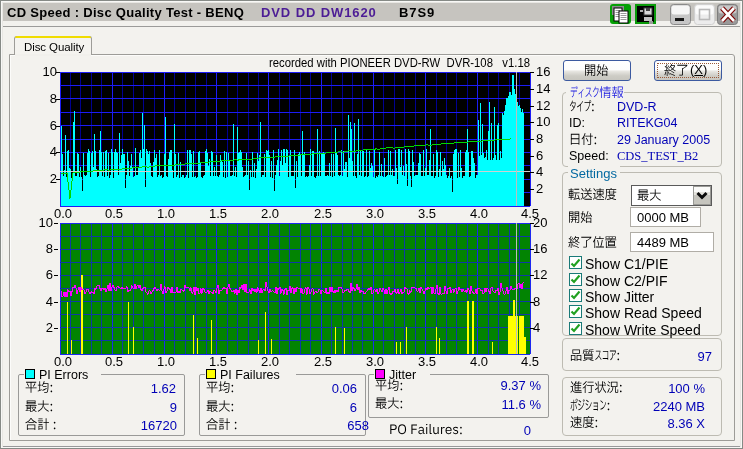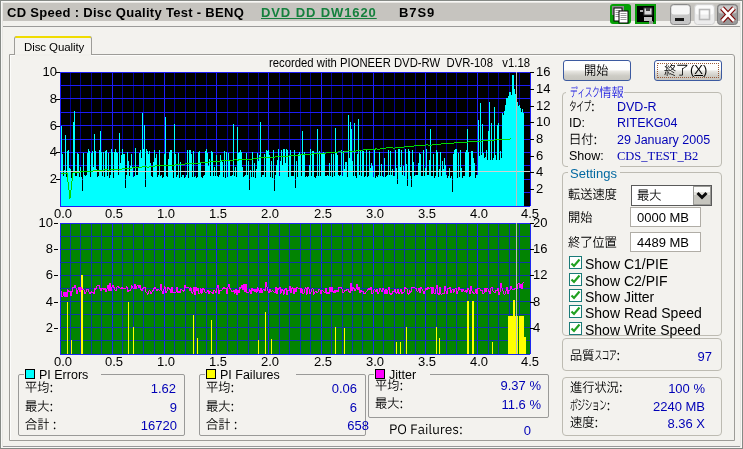--- a/index.html
+++ b/index.html
@@ -13,21 +13,21 @@
 </style></head><body>
 <div id="win">
 <div class="abs" style="left:0;top:0;width:743px;height:449px;border:1px solid #868a86;"></div>
 <div class="abs" style="left:1px;top:1px;width:741px;height:447px;border:1px solid #f8f8f6;"></div>
 <div class="abs" style="left:2px;top:2px;width:739px;height:445px;border:1px solid #e8e7e3;"></div>
 <div class="abs" style="left:3px;top:442px;width:737px;height:4px;background:#f2f1ed;"></div>
 <div class="abs" style="left:3px;top:446px;width:737px;height:1px;background:#98989a;"></div>
 <div class="abs" style="left:3px;top:3px;width:737px;height:18px;background:#c6c4bf;"></div>
 <div class="abs" style="left:3px;top:21px;width:737px;height:6px;background:#f2f1ed;border-bottom:1px solid #9b9b99;"></div>
 <div class="abs" style="left:7px;top:5px;font-size:13px;font-weight:bold;color:#000;white-space:pre;letter-spacing:0.3px;">CD Speed : Disc Quality Test - BENQ</div>
-<div class="abs" style="left:261px;top:5px;font-size:13px;font-weight:bold;color:#15803d;letter-spacing:0.9px;text-decoration:underline;">DVD DD DW1620</div>
+<div class="abs" style="left:261px;top:5px;font-size:13px;font-weight:bold;color:#4c1d95;letter-spacing:0.9px;">DVD DD DW1620</div>
 <div class="abs" style="left:399px;top:5px;font-size:13px;font-weight:bold;color:#000;letter-spacing:0.9px;">B7S9</div>
 <svg class="abs" style="left:610px;top:4px" width="22" height="21" viewBox="0 0 22 21">
 <rect x="0" y="0" width="21" height="20" rx="3" fill="#05a005"></rect>
 <rect x="2" y="2" width="12" height="9" fill="#8c8c8c"></rect>
 <rect x="4" y="4" width="8" height="13" fill="#fff" stroke="#000" stroke-width="1"></rect>
 <rect x="5.5" y="6" width="5" height="1" fill="#9a9a9a"></rect>
       <rect x="5.5" y="8" width="5" height="1" fill="#9a9a9a"></rect>
 <rect x="5.5" y="10" width="5" height="1" fill="#9a9a9a"></rect>
       <rect x="5.5" y="12" width="5" height="1" fill="#9a9a9a"></rect>
 <rect x="9" y="7" width="9" height="12" fill="#fff" stroke="#000" stroke-width="1"></rect>
@@ -764,21 +764,21 @@
 <svg style="position:absolute;left:569px;top:97.5px" width="28" height="18" viewBox="0 0 28 18">
       <path transform="translate(0,13)" d="M6.6846 -8.619Q6.5598 -5.239 5.354699999999999 -2.9314999999999998Q4.1495999999999995 -0.624 2.0982 0.351L1.8486 -0.507Q3.6113999999999997 -1.339 4.6722 -3.0549999999999997Q3.7908 -4.303 2.8236 -5.343L3.1668 -6.019Q4.1418 -4.952999999999999 5.0466 -3.7439999999999998Q5.873399999999999 -5.434 6.084 -7.747999999999999H2.9951999999999996Q2.6364 -6.864 2.2152 -6.1295Q1.7939999999999998 -5.395 1.2246 -4.68L0.8658 -5.395Q2.4804 -7.358 3.2603999999999997 -10.426L3.7908 -10.179Q3.6035999999999997 -9.411999999999999 3.315 -8.619Z M14.0548 -9.424999999999999Q13.1188 -7.787 11.863 -6.4479999999999995V0.38999999999999996H11.2858V-5.85Q9.913 -4.484999999999999 8.3062 -3.536L8.08 -4.407Q9.6478 -5.2909999999999995 11.1337 -6.779499999999999Q12.619599999999998 -8.267999999999999 13.680399999999999 -10.100999999999999Z M22.1816 -9.464Q22.1816 -8.762 21.9164 -8.3265Q21.6512 -7.891 21.206599999999998 -7.891Q21.0116 -7.891 20.8556 -7.981999999999999Q20.683999999999997 -4.654 19.712899999999998 -2.652Q18.741799999999998 -0.65 16.8308 0.299L16.589 -0.624Q17.8136 -1.248 18.593600000000002 -2.2424999999999997Q19.3736 -3.2369999999999997 19.783099999999997 -4.693Q20.1926 -6.149 20.2862 -8.19H15.458V-9.1H20.2628Q20.2394 -9.282 20.2394 -9.464Q20.2394 -10.166 20.5046 -10.6015Q20.7698 -11.036999999999999 21.206599999999998 -11.036999999999999Q21.6512 -11.036999999999999 21.9164 -10.6015Q22.1816 -10.166 22.1816 -9.464ZM21.7682 -9.555Q21.7682 -9.932 21.619999999999997 -10.1595Q21.471799999999998 -10.386999999999999 21.206599999999998 -10.386999999999999Q20.9414 -10.386999999999999 20.7971 -10.1595Q20.6528 -9.932 20.6528 -9.555V-9.373Q20.6528 -8.996 20.7971 -8.7685Q20.9414 -8.541 21.206599999999998 -8.541Q21.471799999999998 -8.541 21.619999999999997 -8.7685Q21.7682 -8.996 21.7682 -9.373Z M23.096 -6.279V-6.4479999999999995Q23.096 -6.7989999999999995 23.2975 -7.0005Q23.499 -7.202 23.889 -7.202Q24.279 -7.202 24.4805 -7.0005Q24.682 -6.7989999999999995 24.682 -6.4479999999999995V-6.279Q24.682 -5.928 24.4805 -5.7265Q24.279 -5.5249999999999995 23.889 -5.5249999999999995Q23.499 -5.5249999999999995 23.2975 -5.7265Q23.096 -5.928 23.096 -6.279ZM23.096 -0.598V-0.767Q23.096 -1.1179999999999999 23.2975 -1.3195Q23.499 -1.521 23.889 -1.521Q24.279 -1.521 24.4805 -1.3195Q24.682 -1.1179999999999999 24.682 -0.767V-0.598Q24.682 -0.247 24.4805 -0.0455Q24.279 0.156 23.889 0.156Q23.499 0.156 23.2975 -0.0455Q23.096 -0.247 23.096 -0.598Z" fill="#000000"></path>
     </svg>
 <div class="abs navy" style="left:617px;top:99.5px;font-size:12.5px;">DVD-R</div>
 <div class="abs" style="left:569px;top:116px;font-size:12.5px;">ID:</div>
 <div class="abs navy" style="left:617px;top:116px;font-size:12.5px;">RITEKG04</div>
 <svg style="position:absolute;left:569px;top:130.5px" width="30" height="18" viewBox="0 0 30 18">
       <path transform="translate(0,13)" d="M1.8574399999999998 0.832V-10.166H10.362559999999998V0.832H9.55604V-0.182H2.6761799999999996V0.832ZM9.55604 -5.629V-9.373H2.6761799999999996V-5.629ZM2.6761799999999996 -4.849V-0.988H9.55604V-4.849Z M16.50144 -10.712Q16.08596 -9.035 15.340539999999999 -7.566V0.962H14.54624V-6.201Q13.800819999999998 -5.122 13.04318 -4.446L12.5666 -5.1739999999999995Q13.739719999999998 -6.318 14.497359999999999 -7.683Q15.254999999999999 -9.048 15.768239999999999 -10.972ZM23.845659999999995 -8.294V-7.513999999999999H22.08598V-0.143Q22.08598 0.351 21.890459999999997 0.5589999999999999Q21.694939999999995 0.767 21.230579999999996 0.767H18.93322L18.70104 -0.052H21.3039V-7.513999999999999H16.134839999999997V-8.294H21.3039V-10.841999999999999H22.08598V-8.294ZM18.74992 -2.3529999999999998Q17.870079999999998 -4.186 16.745839999999998 -5.668L17.34462 -6.136Q18.45664 -4.758 19.422019999999996 -2.795Z M25.596 -6.279V-6.4479999999999995Q25.596 -6.7989999999999995 25.7975 -7.0005Q25.999 -7.202 26.389 -7.202Q26.779 -7.202 26.9805 -7.0005Q27.182 -6.7989999999999995 27.182 -6.4479999999999995V-6.279Q27.182 -5.928 26.9805 -5.7265Q26.779 -5.5249999999999995 26.389 -5.5249999999999995Q25.999 -5.5249999999999995 25.7975 -5.7265Q25.596 -5.928 25.596 -6.279ZM25.596 -0.598V-0.767Q25.596 -1.1179999999999999 25.7975 -1.3195Q25.999 -1.521 26.389 -1.521Q26.779 -1.521 26.9805 -1.3195Q27.182 -1.1179999999999999 27.182 -0.767V-0.598Q27.182 -0.247 26.9805 -0.0455Q26.779 0.156 26.389 0.156Q25.999 0.156 25.7975 -0.0455Q25.596 -0.247 25.596 -0.598Z" fill="#000000"></path>
     </svg>
 <div class="abs navy" style="left:617px;top:132.5px;font-size:12.5px;">29 January 2005</div>
-<div class="abs" style="left:569px;top:149px;font-size:12.5px;">Show:</div>
+<div class="abs" style="left:569px;top:149px;font-size:12.5px;">Speed:</div>
 <div class="abs navy" style="left:617px;top:149px;font-size:12.5px;font-family:Liberation Serif, serif;">CDS_TEST_B2</div>
 <div class="gbox" style="left:562px;top:172px;width:160px;height:164px;"></div>
 <div class="abs" style="left:568px;top:165px;width:52px;height:13px;background:#f3f2ee;"></div>
 <div class="abs" style="left:570px;top:166px;font-size:13px;color:#0369a1;">Settings</div>
 <svg style="position:absolute;left:568px;top:186px" width="51" height="18" viewBox="0 0 51 18">
       <path transform="translate(0,13)" d="M3.4826999999999995 -1.7029999999999998H5.804499999999999V-0.975H3.4826999999999995V0.962H2.7617199999999995V-0.975H0.5010199999999999V-1.7029999999999998H2.7617199999999995V-2.834H0.9164999999999999V-7.747999999999999H2.7617199999999995V-8.788H0.5376799999999999V-9.49H2.7617199999999995V-10.841999999999999H3.4826999999999995V-9.49H5.7556199999999995V-8.788H3.4826999999999995V-7.747999999999999H5.376799999999999V-2.834H3.4826999999999995ZM6.281079999999999 -10.126999999999999H11.181299999999998V-9.373H6.281079999999999ZM2.7739399999999996 -7.072H1.6130399999999998V-5.654999999999999H2.7739399999999996ZM4.68026 -5.654999999999999V-7.072H3.4704799999999993V-5.654999999999999ZM11.083539999999998 0.962Q10.88802 0.27299999999999996 10.71694 -0.26Q8.492899999999999 0.351 5.547879999999999 0.702L5.425679999999999 -0.091Q5.731179999999999 -0.11699999999999999 6.366619999999999 -0.19499999999999998Q6.733219999999999 -1.482 7.09371 -3.0225Q7.454199999999999 -4.563 7.686379999999999 -5.798H5.828939999999999V-6.5649999999999995H11.608999999999998V-5.798H8.444019999999998Q8.0041 -3.419 7.185359999999999 -0.299Q8.945039999999999 -0.5589999999999999 10.509199999999998 -0.9359999999999999Q9.885979999999998 -2.8209999999999997 9.409399999999998 -3.913L10.06928 -4.212Q10.484759999999998 -3.263 10.943009999999997 -1.9435Q11.401259999999999 -0.624 11.767859999999999 0.65ZM1.6130399999999998 -5.005V-3.5229999999999997H2.7739399999999996V-5.005ZM3.4704799999999993 -5.005V-3.5229999999999997H4.68026V-5.005Z M16.122619999999998 -1.8199999999999998Q17.46682 -2.5869999999999997 18.23057 -3.3474999999999997Q18.99432 -4.108 19.25094 -5.005H16.134839999999997V-5.7589999999999995H19.458679999999998V-7.826H16.45256V-8.58H20.558479999999996Q20.925079999999998 -9.061 21.27335 -9.684999999999999Q21.62162 -10.309 21.84158 -10.894L22.586999999999996 -10.607999999999999Q22.061539999999997 -9.411999999999999 21.438319999999997 -8.58H23.527939999999997V-7.826H20.252979999999997V-5.7589999999999995H23.77234V-5.005H20.472939999999998Q20.766219999999997 -4.043 21.603289999999998 -3.2435Q22.44036 -2.444 23.870099999999997 -1.742L23.527939999999997 -0.975Q21.92712 -1.781 20.96785 -2.8274999999999997Q20.00858 -3.8739999999999997 19.8986 -4.914H19.82528Q19.72752 -3.9 18.921 -2.9314999999999998Q18.11448 -1.9629999999999999 16.574759999999998 -1.066ZM18.1878 -8.762Q17.760099999999998 -9.658999999999999 17.087999999999997 -10.556L17.79676 -10.894Q18.45664 -10.01 18.90878 -9.1ZM15.24278 -7.462Q14.106319999999998 -9.165 13.09206 -10.179L13.6664 -10.673Q14.20408 -10.126999999999999 14.778419999999999 -9.418499999999998Q15.352759999999998 -8.709999999999999 15.84156 -7.9559999999999995ZM23.980079999999997 -0.13 23.857879999999998 0.689H17.833419999999997Q16.44034 0.689 15.652149999999999 0.09749999999999998Q14.863959999999999 -0.494 14.778419999999999 -1.391H14.692879999999999Q14.63178 0.052 12.95764 0.858L12.664359999999999 0.078Q13.58086 -0.351 13.95357 -0.9229999999999999Q14.326279999999999 -1.4949999999999999 14.326279999999999 -2.431V-5.33H12.774339999999999V-6.109999999999999H15.10836V-2.392Q15.10836 -1.3 15.841559999999998 -0.7150000000000001Q16.574759999999998 -0.13 17.79676 -0.13Z M28.163759999999996 -1.755Q29.410199999999996 -2.548 30.137289999999997 -3.1915Q30.864379999999997 -3.835 31.218759999999996 -4.524H28.774759999999997V-7.696H31.670899999999996V-8.801H28.23708V-9.529H31.670899999999996V-10.868H32.44076V-9.529H36.03344V-8.801H32.44076V-7.696H35.520199999999996V-4.524H32.86846Q33.23506 -3.8219999999999996 34.01103 -3.1784999999999997Q34.787 -2.5349999999999997 36.14342 -1.716L35.764599999999994 -1.04Q32.8929 -2.782 32.51408 -4.316H32.42854V-0.65H31.670899999999996V-4.316H31.585359999999998Q31.40206 -3.5229999999999997 30.650529999999996 -2.7234999999999996Q29.898999999999997 -1.924 28.56702 -1.0919999999999999ZM27.50388 -7.462Q26.30632 -9.203999999999999 25.30428 -10.179L25.878619999999998 -10.673Q26.4163 -10.139999999999999 26.99675 -9.4315Q27.577199999999998 -8.722999999999999 28.090439999999997 -7.9559999999999995ZM31.670899999999996 -6.994H29.5324V-5.213H31.670899999999996ZM34.76255999999999 -5.213V-6.994H32.44076V-5.213ZM36.18008 -0.11699999999999999 36.05788 0.689H29.99676Q28.591459999999998 0.689 27.803269999999998 0.10399999999999998Q27.015079999999998 -0.481 26.92954 -1.378H26.843999999999998Q26.807339999999996 0.039 25.145419999999998 0.858L24.864359999999998 0.078Q25.75642 -0.351 26.123019999999997 -0.9229999999999999Q26.48962 -1.4949999999999999 26.48962 -2.4179999999999997V-5.317H24.96212V-6.0969999999999995H27.2717V-2.379Q27.2717 -1.287 28.0049 -0.702Q28.738099999999996 -0.11699999999999999 29.960099999999997 -0.11699999999999999Z M43.51651999999999 -9.879999999999999H48.245659999999994V-9.152H38.87291999999999V-6.356999999999999Q38.87291999999999 -1.625 37.712019999999995 0.858L37.07657999999999 0.26Q37.602039999999995 -0.9099999999999999 37.846439999999994 -2.561Q38.09083999999999 -4.212 38.09083999999999 -6.422V-9.879999999999999H42.66112V-10.92H43.51651999999999ZM45.386179999999996 -8.632H46.14381999999999V-7.306H48.20899999999999V-6.604H46.14381999999999V-4.615H41.096959999999996V-6.604H39.312839999999994V-7.306H41.096959999999996V-8.632H41.85459999999999V-7.306H45.386179999999996ZM41.85459999999999 -5.2909999999999995H45.386179999999996V-6.63H41.85459999999999ZM47.08475999999999 -3.133Q46.24157999999999 -1.69 44.45745999999999 -0.689Q45.93607999999999 -0.104 48.14789999999999 0.247L47.95237999999999 0.975Q45.44727999999999 0.611 43.614279999999994 -0.247Q41.63463999999999 0.637 39.056219999999996 0.988L38.860699999999994 0.23399999999999999Q40.96253999999999 -0.026 42.74665999999999 -0.702Q41.72017999999999 -1.3 40.6326 -2.275L41.121399999999994 -2.808Q42.31895999999999 -1.716 43.589839999999995 -1.079Q45.22731999999999 -1.885 46.070499999999996 -3.0029999999999997H39.630559999999996V-3.7049999999999996H47.08475999999999Z" fill="#000000"></path>
     </svg>
 <div class="abs" style="left:631px;top:185px;width:81px;height:21px;background:#fff;border:1px solid #5a5a5a;"></div>
 <svg style="position:absolute;left:637px;top:187px" width="26" height="18" viewBox="0 0 26 18">
       <path transform="translate(0,13)" d="M1.6985799999999998 -10.53H10.54586V-6.811999999999999H1.6985799999999998ZM9.800439999999998 -8.996V-9.866999999999999H2.43178V-8.996ZM2.43178 -8.359V-7.449H9.800439999999998V-8.359ZM0.5987799999999999 -5.8759999999999994H11.633439999999998V-5.2H5.767839999999999V1.001H5.059079999999999V-0.38999999999999996Q3.1405399999999997 -0.052 0.58656 0.104L0.5254599999999999 -0.585L1.6985799999999998 -0.6629999999999999V-5.2H0.5987799999999999ZM2.4073399999999996 -4.2509999999999994H5.059079999999999V-5.2H2.4073399999999996ZM10.961339999999998 -3.562Q10.521419999999999 -2.1189999999999998 9.38496 -0.949Q10.374779999999998 -0.208 11.584559999999998 0.26L11.266839999999998 0.9229999999999999Q9.837099999999998 0.325 8.84728 -0.45499999999999996Q7.845239999999999 0.38999999999999996 6.501039999999999 0.949L6.1222199999999996 0.312Q7.429759999999999 -0.247 8.3096 -0.9229999999999999Q7.441979999999999 -1.755 6.782099999999999 -2.951L7.368659999999999 -3.276Q7.942999999999999 -2.223 8.84728 -1.391Q9.739339999999999 -2.262 10.228139999999998 -3.51H6.342179999999999V-4.186H10.961339999999998ZM2.4073399999999996 -2.626H5.059079999999999V-3.601H2.4073399999999996ZM2.4073399999999996 -0.715Q3.9470599999999996 -0.832 5.059079999999999 -1.027V-1.976H2.4073399999999996Z M18.63994 -6.487Q18.71326 -5.1739999999999995 19.24483 -4.1145Q19.7764 -3.0549999999999997 20.888419999999996 -2.0669999999999997Q22.000439999999998 -1.079 23.870099999999997 0.026L23.417959999999997 0.7929999999999999Q21.64606 -0.286 20.57681 -1.2025Q19.507559999999998 -2.1189999999999998 18.945439999999998 -3.1264999999999996Q18.383319999999998 -4.1339999999999995 18.273339999999997 -5.382H18.1878Q18.065599999999996 -4.108 17.540139999999997 -3.1069999999999998Q17.01468 -2.106 15.97598 -1.1895Q14.93728 -0.27299999999999996 13.202039999999998 0.7929999999999999L12.749899999999998 0.026Q14.595119999999998 -1.066 15.670479999999998 -2.0604999999999998Q16.745839999999998 -3.0549999999999997 17.24075 -4.108Q17.73566 -5.161 17.79676 -6.487H12.89654V-7.292999999999999H17.80898V-10.712H18.627719999999997V-7.292999999999999H23.723459999999996V-6.487Z" fill="#000000"></path>
@@ -792,21 +792,21 @@
 </svg>
 <svg style="position:absolute;left:568px;top:209px" width="26" height="18" viewBox="0 0 26 18">
       <path transform="translate(0,13)" d="M1.0387 -10.439H5.437899999999999V-6.239999999999999H1.7963399999999998V0.858H1.0387ZM6.586579999999999 -10.439H11.181299999999998V-0.065Q11.181299999999998 0.325 10.991889999999998 0.5005Q10.80248 0.6759999999999999 10.362559999999998 0.6759999999999999H8.749519999999999L8.615099999999998 -0.052H10.423659999999998V-6.239999999999999H6.586579999999999ZM1.7963399999999998 -8.684H4.704699999999999V-9.763H1.7963399999999998ZM7.319779999999999 -8.684H10.423659999999998V-9.763H7.319779999999999ZM1.7963399999999998 -6.9159999999999995H4.704699999999999V-8.033999999999999H1.7963399999999998ZM7.319779999999999 -6.9159999999999995H10.423659999999998V-8.033999999999999H7.319779999999999ZM9.409399999999998 -2.3009999999999997H7.710819999999999V0.702H7.002059999999999V-2.3009999999999997H5.04686Q4.924659999999999 -1.3 4.545839999999999 -0.5720000000000001Q4.167019999999999 0.156 3.4460399999999995 0.8059999999999999L2.9083599999999996 0.208Q3.5560199999999993 -0.325 3.8920699999999995 -0.9165Q4.22812 -1.508 4.338099999999999 -2.3009999999999997H2.5906399999999996V-2.977H4.3991999999999996V-3.302V-4.615H2.9572399999999996V-5.2909999999999995H9.165V-4.615H7.710819999999999V-2.977H9.409399999999998ZM5.107959999999999 -2.977H7.002059999999999V-4.615H5.107959999999999V-3.328Z M17.05134 -8.008Q16.819159999999997 -4.927 15.866 -2.7689999999999997Q16.52588 -2.197 17.540139999999997 -1.183L17.087999999999997 -0.533Q16.367019999999997 -1.287 15.511619999999999 -2.041Q14.63178 -0.442 13.202039999999998 0.884L12.72546 0.208Q14.11854 -1.04 14.925059999999998 -2.548Q14.081879999999998 -3.25 13.04318 -4.0169999999999995Q13.58086 -5.512 14.05744 -7.8H12.774339999999999V-8.567H14.216299999999999Q14.472919999999998 -9.905999999999999 14.607339999999999 -10.985L15.36498 -10.907Q15.218339999999998 -9.879999999999999 14.973939999999999 -8.567H17.05134ZM21.92712 -9.347Q23.063579999999998 -7.526999999999999 24.00452 -5.434L23.356859999999998 -5.044Q23.063579999999998 -5.694 22.904719999999998 -6.019Q21.7316 -5.811 20.21632 -5.654999999999999Q18.70104 -5.499 17.259079999999997 -5.420999999999999L17.18576 -6.201L18.0045 -6.226999999999999Q18.48108 -7.215 18.945439999999998 -8.489Q19.409799999999997 -9.763 19.70308 -10.894L20.436279999999996 -10.686Q19.751959999999997 -8.216 18.884339999999998 -6.279Q20.72956 -6.409 22.574779999999997 -6.694999999999999Q21.939339999999998 -7.981999999999999 21.3039 -8.943999999999999ZM15.27944 -3.263Q16.08596 -5.109 16.31814 -7.8H14.8273Q14.37516 -5.771999999999999 13.94746 -4.316Q14.717319999999999 -3.7439999999999998 15.27944 -3.263ZM18.725479999999997 1.04H17.980059999999998V-4.329H23.283539999999995V1.04H22.5259V0.26H18.725479999999997ZM22.5259 -3.601H18.725479999999997V-0.46799999999999997H22.5259Z" fill="#000000"></path>
     </svg>
 <div class="fld" style="left:630px;top:207px;width:71px;height:20px;">
       <span style="position:absolute;left:6px;top:2px">0000 MB</span>
     </div>
 <svg style="position:absolute;left:568px;top:234px" width="51" height="18" viewBox="0 0 51 18">
       <path transform="translate(0,13)" d="M3.4949199999999996 -4.433V0.962H2.7617199999999995V-4.367999999999999Q2.02852 -4.303 0.4276999999999999 -4.225L0.35438 -4.979Q1.3075399999999997 -5.005 1.7841199999999997 -5.031Q2.2606999999999995 -5.6419999999999995 2.7128399999999995 -6.37Q1.8085599999999997 -7.4879999999999995 0.6476599999999999 -8.528L1.0875799999999998 -9.113Q1.5030599999999998 -8.722999999999999 1.7230199999999998 -8.501999999999999Q2.4439999999999995 -9.658999999999999 2.8961399999999995 -10.92L3.5560199999999993 -10.594999999999999Q2.9816799999999994 -9.190999999999999 2.2240399999999996 -7.994999999999999Q2.7739399999999996 -7.409999999999999 3.1038799999999998 -6.994Q3.8370799999999994 -8.203 4.460299999999999 -9.516L5.095739999999999 -9.139Q3.8981799999999995 -6.734 2.6395199999999996 -5.083Q3.8615199999999996 -5.1739999999999995 4.802459999999999 -5.2909999999999995Q4.5702799999999995 -5.9799999999999995 4.3014399999999995 -6.539L4.900219999999999 -6.7989999999999995Q5.450119999999999 -5.616 5.877819999999999 -4.1339999999999995L5.254599999999999 -3.8739999999999997L5.03464 -4.615Q4.069259999999999 -4.484999999999999 3.4949199999999996 -4.433ZM11.743419999999999 -4.3549999999999995 11.389039999999998 -3.6399999999999997Q9.763779999999999 -4.524 8.553999999999998 -5.59Q7.564179999999999 -4.732 6.281079999999999 -3.9909999999999997L5.902259999999999 -4.667Q7.050939999999999 -5.303999999999999 7.979659999999999 -6.109999999999999Q7.112039999999999 -6.981 6.513259999999999 -7.917Q6.073339999999999 -7.358 5.547879999999999 -6.838L5.107959999999999 -7.423Q5.877819999999999 -8.164 6.44605 -9.067499999999999Q7.014279999999999 -9.971 7.283119999999999 -10.894L8.0041 -10.79Q7.8330199999999985 -10.218 7.600839999999999 -9.711H11.010219999999999V-9.113Q10.558079999999999 -7.566 9.1039 -6.0969999999999995Q10.2648 -5.135 11.743419999999999 -4.3549999999999995ZM8.529559999999998 -6.604Q9.763779999999999 -7.813 10.154819999999999 -8.982999999999999H7.222019999999999Q7.087599999999999 -8.735999999999999 6.953179999999999 -8.541Q7.600839999999999 -7.475 8.529559999999998 -6.604ZM7.515299999999999 -4.108Q8.162959999999998 -3.8089999999999997 8.93282 -3.367Q9.702679999999999 -2.925 10.374779999999998 -2.444L9.995959999999998 -1.768Q9.372739999999999 -2.223 8.584549999999998 -2.678Q7.796359999999999 -3.133 7.112039999999999 -3.4579999999999997ZM4.716919999999999 -3.5229999999999997Q5.291259999999999 -2.028 5.633419999999999 -0.429L4.961319999999999 -0.156Q4.5825 -1.9889999999999999 4.105919999999999 -3.302ZM0.4399199999999999 -0.078Q1.1608999999999998 -1.508 1.4663999999999997 -3.4709999999999996L2.11406 -3.315Q1.7718999999999998 -1.079 1.0753599999999999 0.351ZM6.109999999999999 -1.716Q7.295339999999999 -1.339 8.584549999999998 -0.8059999999999999Q9.873759999999999 -0.27299999999999996 10.924679999999999 0.247L10.668059999999999 1.014Q8.016319999999999 -0.286 5.816719999999999 -0.962Z M15.316099999999999 0.585 15.1328 -0.26H18.07782V-6.656Q19.36092 -7.1499999999999995 20.47294 -7.865Q21.58496 -8.58 22.19596 -9.295H13.2387V-10.139999999999999H23.34464V-9.424999999999999Q22.72142 -8.475999999999999 21.572739999999996 -7.630999999999999Q20.424059999999997 -6.786 18.90878 -6.084V-0.45499999999999996Q18.90878 0.104 18.6766 0.3445Q18.444419999999997 0.585 17.931179999999998 0.585Z M28.23708 -10.751Q27.83382 -8.866 27.137279999999997 -7.332V0.962H26.391859999999998V-5.915Q25.85418 -5.018 25.27984 -4.433L24.815479999999997 -5.122Q25.8053 -6.253 26.459069999999997 -7.67Q27.11284 -9.087 27.54054 -10.985ZM28.1271 -7.917V-8.722999999999999H31.49982V-10.841999999999999H32.33078V-8.722999999999999H35.83792V-7.917ZM36.05788 -0.40299999999999997V0.429H27.809379999999997V-0.40299999999999997H32.4041Q33.40613999999999 -3.653 33.90716 -7.202L34.71368 -7.02Q34.13934 -3.276 33.22284 -0.40299999999999997ZM30.314479999999996 -1.261Q29.886779999999998 -4.433 29.190239999999996 -6.811999999999999L29.93566 -7.111Q30.693299999999997 -4.654 31.0599 -1.521Z M48.233439999999995 -7.3839999999999995V-6.721H43.19879999999999L43.07659999999999 -6.356999999999999Q42.99105999999999 -6.071 42.917739999999995 -5.8759999999999994H46.93811999999999V-1.04H40.04603999999999V-5.8759999999999994H42.16009999999999Q42.40449999999999 -6.5649999999999995 42.453379999999996 -6.721H37.18655999999999V-7.3839999999999995H42.64889999999999Q42.819979999999994 -8.112 42.83219999999999 -8.177H37.589819999999996V-10.53H47.83017999999999V-8.177H43.577619999999996L43.382099999999994 -7.3839999999999995ZM40.754799999999996 -9.879999999999999H38.32301999999999V-8.827H40.754799999999996ZM41.451339999999995 -9.879999999999999V-8.827H43.85867999999999V-9.879999999999999ZM44.56743999999999 -8.827H47.096979999999995V-9.879999999999999H44.56743999999999ZM37.90754 -5.72H38.67739999999999V-0.299H48.18455999999999V0.38999999999999996H38.67739999999999V1.027H37.90754ZM40.779239999999994 -4.484999999999999H46.204919999999994V-5.265H40.779239999999994ZM46.204919999999994 -3.887H40.779239999999994V-3.1069999999999998H46.204919999999994ZM40.779239999999994 -2.509V-1.664H46.204919999999994V-2.509Z" fill="#000000"></path>
     </svg>
-<div class="fld" style="left:630px;top:232px;width:71px;height:20px;">
+<div class="fld" style="left:630px;top:232px;width:84px;height:20px;">
       <span style="position:absolute;left:6px;top:2px">4489 MB</span>
     </div>
 <div class="cb" style="left:569px;top:256px;"></div>
 <svg class="abs" style="left:570px;top:257.5px" width="11" height="11" viewBox="0 0 11 11">
       <path d="M1.5 5.5 L4 8 L9.5 1.5" fill="none" stroke="#21a121" stroke-width="2.2"></path>
     </svg>
 <div class="cbt" style="left:585px;top:256px;">Show C1/PIE</div>
 <div class="cb" style="left:569px;top:273px;"></div>
 <svg class="abs" style="left:570px;top:273.8px" width="11" height="11" viewBox="0 0 11 11">
       <path d="M1.5 5.5 L4 8 L9.5 1.5" fill="none" stroke="#21a121" stroke-width="2.2"></path>

